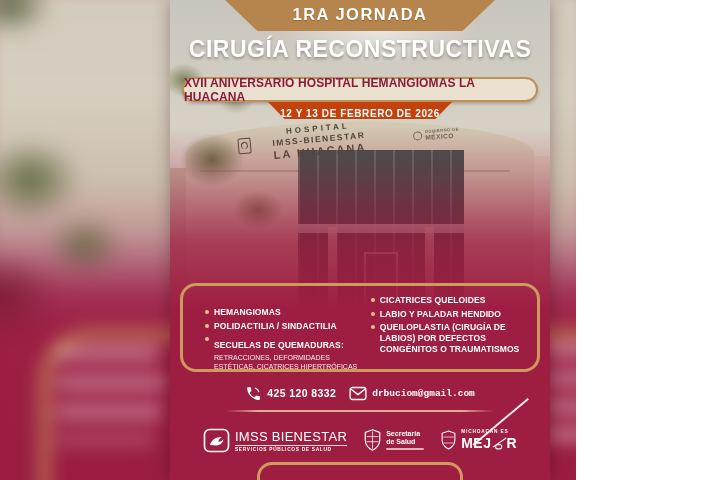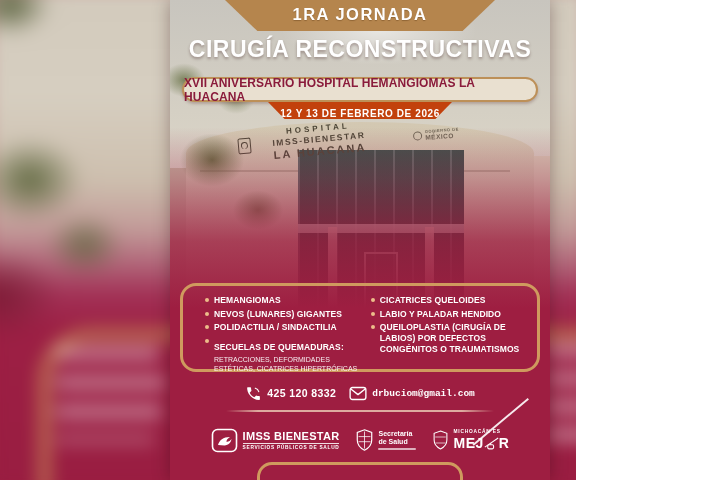--- a/index.html
+++ b/index.html
@@ -82,21 +82,21 @@
   .subtitle-pill span { color:#8a1b3b; font-weight:bold; font-size:12px; letter-spacing:.1px; }
   .date-banner { position:absolute; left:98px; width:184px; top:102px; height:17px; background:#c2410c;
     clip-path:polygon(0 0, 100% 0, 91% 100%, 9% 100%);
     display:flex; align-items:flex-end; justify-content:center; }
   .date-banner span { color:#fff; font-weight:bold; font-size:10px; letter-spacing:.6px; }
 
   
   .svc-panel { position:absolute; left:10px; right:10px; top:283px; height:89px;
     border:3px solid #cf9a5e; border-radius:16px; }
   .svc-cols { display:flex; padding:9px 10px 6px 22px; gap:8px; }
-  .svc-col-left { flex:0 0 49%; }
+  .svc-col-left { flex:0 0 49%;margin-top:12px; }
   .svc-col-right { flex:1; }
   .svc-item { display:flex; margin-bottom:3px; }
   .dot { flex:0 0 auto; width:4px; height:4px; border-radius:50%; background:#edbd8a; margin:3px 5px 0 0; }
   .svc-label { color:#fff; font-weight:bold; font-size:8.5px; line-height:1.25; letter-spacing:.1px; }
   .svc-sub { display:block; color:rgba(255,255,255,.92); font-weight:normal; font-size:7px; line-height:1.3; margin-top:1px; }
 
   
   .contact-row { position:absolute; left:0; right:0; top:377px; height:32px;
     display:flex; align-items:center; justify-content:center; gap:13px; color:#fff; }
   .contact-item { display:flex; align-items:center; gap:5px;justify-content:center; }
@@ -105,21 +105,21 @@
   .c-addr { font-size:8.5px; font-weight:bold; line-height:1.2; }
   .c-email { font-size:9.5px; font-weight:bold;font-family:Liberation Mono, monospace; }
 
   .divider { position:absolute; left:56px; right:56px; top:410px; height:2px; border-radius:2px;
     background:linear-gradient(90deg, rgba(232,196,176,0), rgba(232,196,176,.85) 12%, rgba(232,196,176,.85) 88%, rgba(232,196,176,0)); }
 
   
   .logos-row { position:absolute; left:0; right:0; top:419px; height:42px;
     display:flex; align-items:center; justify-content:center; gap:17px; color:#fff; }
   .logo-item { display:flex; align-items:center; gap:5px; }
-  .imss-text .l1 { font-size:11px; font-weight:bold; letter-spacing:.3px; }
+  .imss-text .l1 { font-size:13px; font-weight:normal; letter-spacing:.3px; }
   .imss-text .l1line { height:1px; background:rgba(255,255,255,.85); margin:1px 0 1px 0; }
   .imss-text .l2 { font-size:4.8px; font-weight:bold; letter-spacing:.7px; }
   .salud-text .l1 { font-size:7px; font-weight:bold; line-height:1.15; }
   .salud-bar { width:38px; height:2.5px; background:rgba(255,255,255,.65); margin-top:2px; border-radius:1px; }
   .mich-text .l1 { font-size:4.8px; font-weight:bold; letter-spacing:.8px; margin-bottom:1px; }
   .mich-big { display:flex; align-items:center; font-size:14px; font-weight:bold; letter-spacing:.5px;text-align:center; }
   .cable-line { position:absolute; left:303px; top:444px; width:72px; height:1.5px;
     background:rgba(255,255,255,.9); transform:rotate(-40deg); transform-origin:0 50%; }
 
   .bottom-rect { position:absolute; left:50%; transform:translateX(-50%); top:462px;
@@ -186,24 +186,20 @@
 
     <div class="svc-panel">
       <div class="svc-cols">
         <div class="svc-col-left">
           <div class="svc-item">
             <span class="dot"></span>
             <span class="svc-label">HEMANGIOMAS</span>
           </div>
           <div class="svc-item">
             <span class="dot"></span>
-            <span class="svc-label">NEVOS (LUNARES) GIGANTES</span>
-          </div>
-          <div class="svc-item">
-            <span class="dot"></span>
             <span class="svc-label">POLIDACTILIA / SINDACTILIA</span>
           </div>
           <div class="svc-item">
             <span class="dot"></span>
             <span>
               <span class="svc-label">SECUELAS DE QUEMADURAS:</span>
               <span class="svc-sub">RETRACCIONES, DEFORMIDADES ESTÉTICAS, CICATRICES HIPERTRÓFICAS</span>
             </span>
           </div>
         </div>

